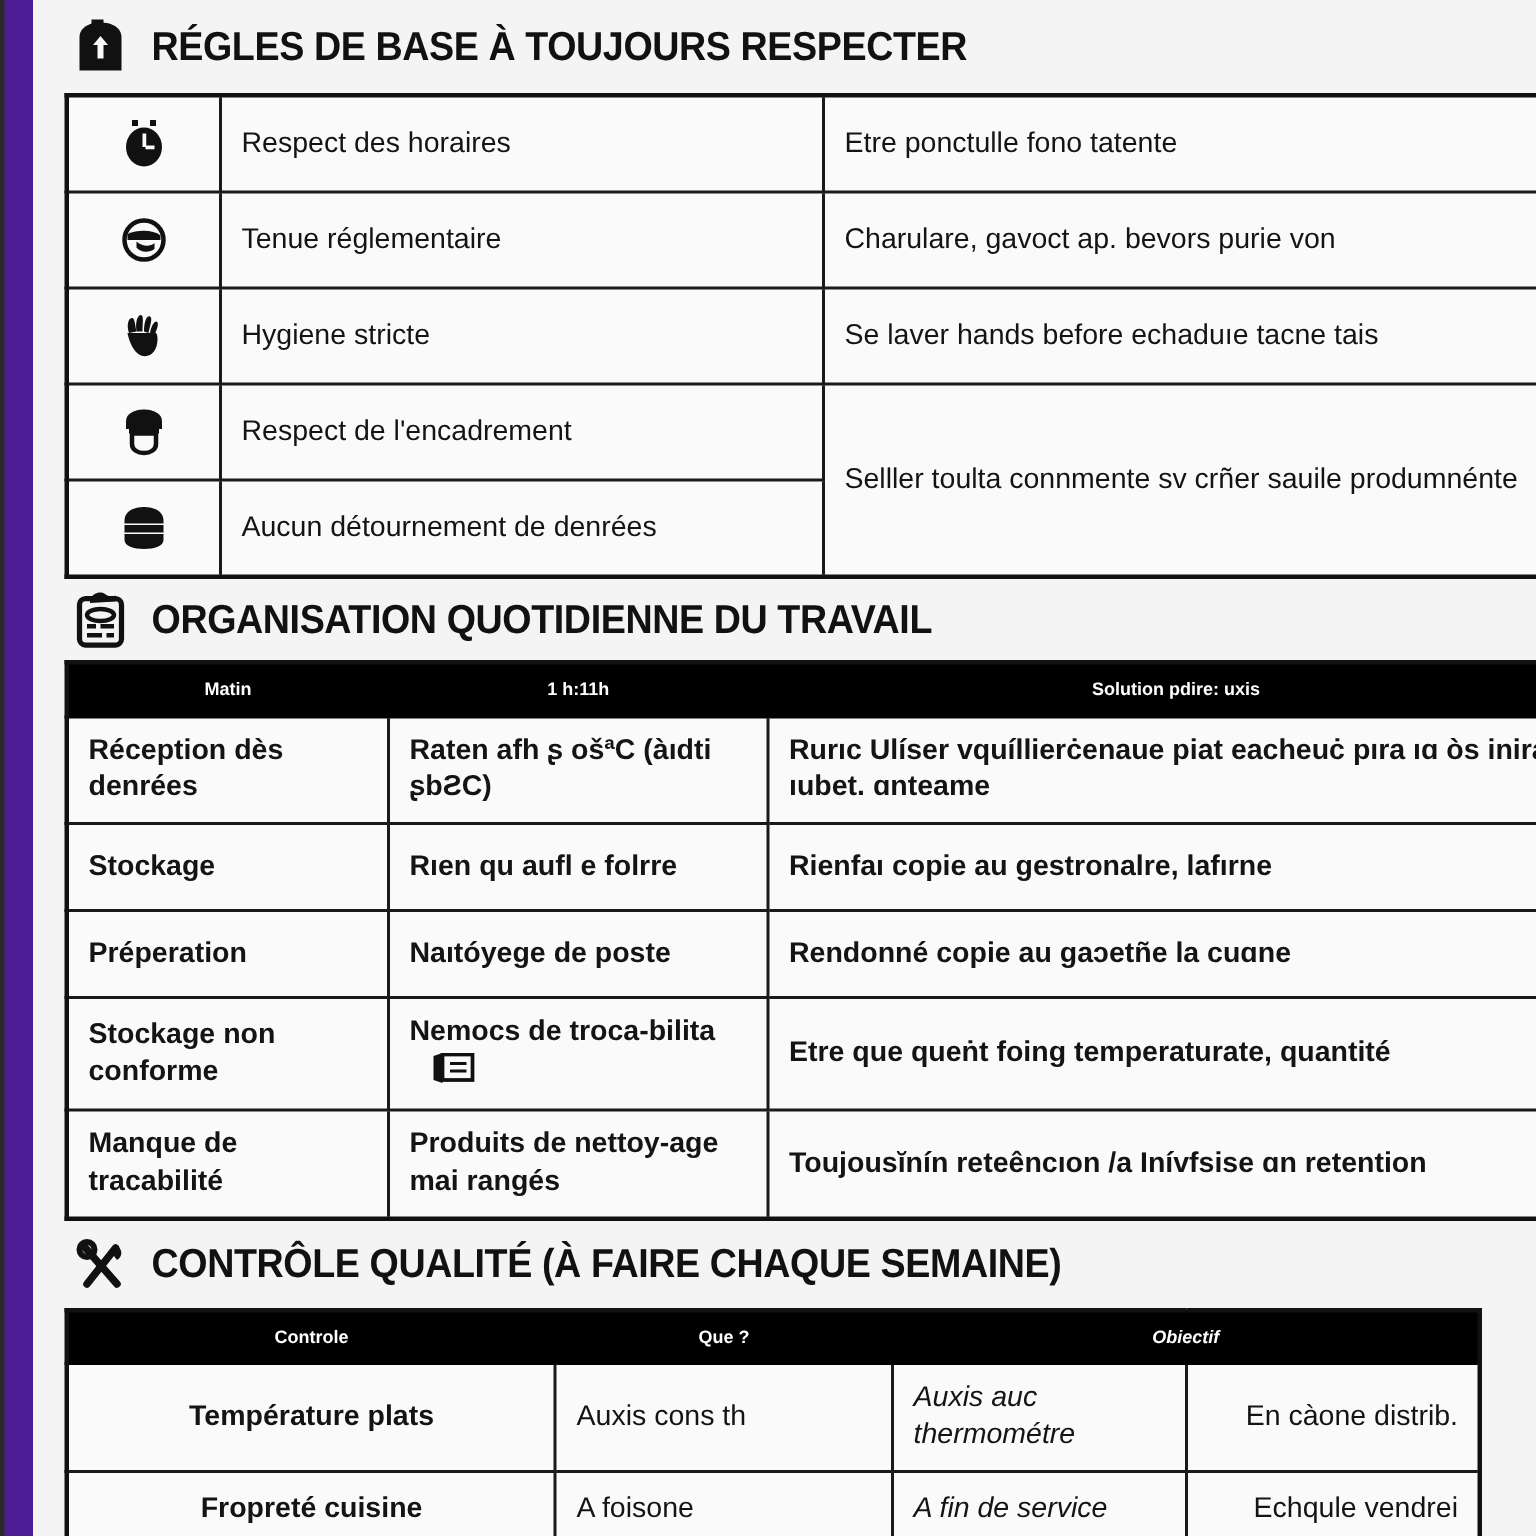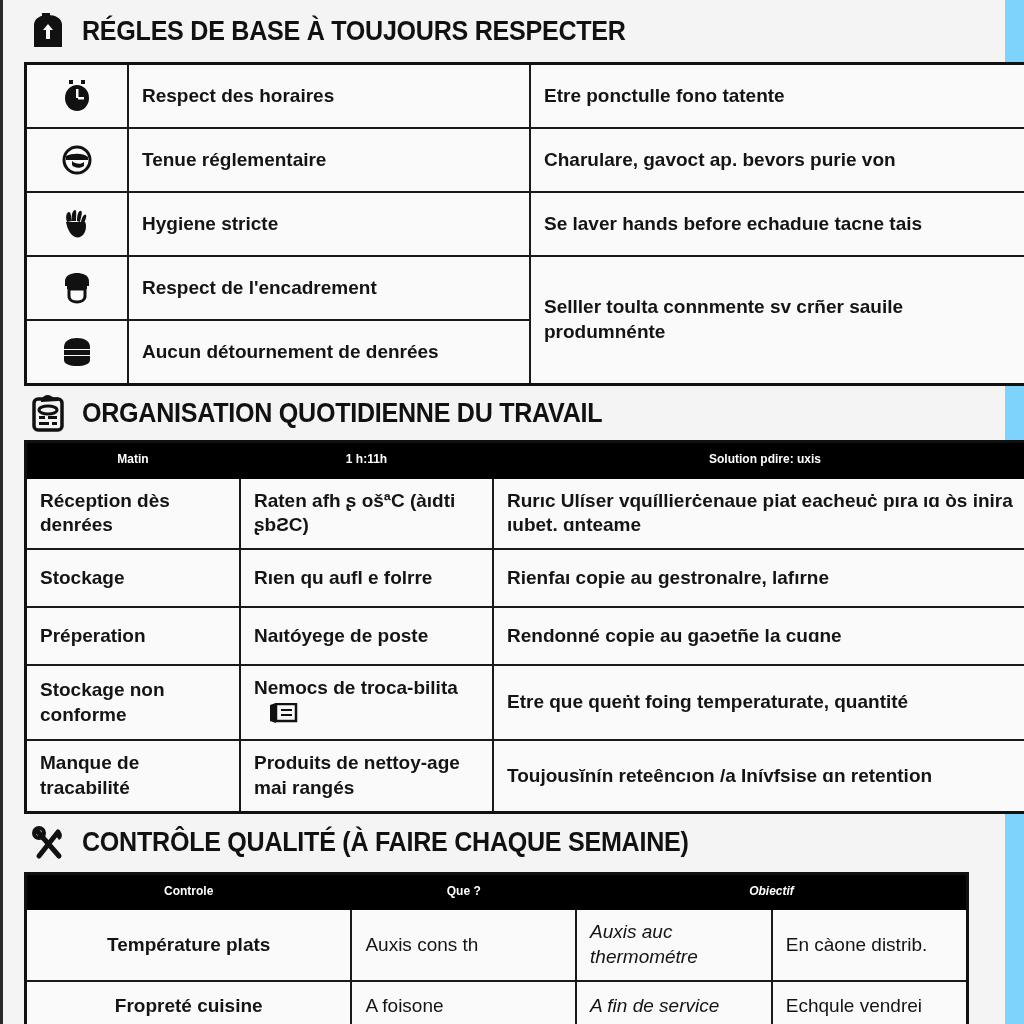--- a/index.html
+++ b/index.html
@@ -10,23 +10,24 @@
     width: 1024px;
     height: 1024px;
     background: #f2f2f2;
     font-family: "Liberation Sans", sans-serif;
     overflow: hidden;
   }
   .page {
     position: relative;
     width: 1024px;
     height: 1024px;
-    background: #7dd3fc;
+    background: #4c1d95;
     box-sizing: border-box;
     border-left: 3px solid #2a2a2a;
+    padding-left: 19px;
   }
   .inner {
     position: relative;
     width: 1002px;
     height: 1024px;
     background: #f4f4f4;
     box-sizing: border-box;
     padding: 0 36px 0 21px;
   }
 
@@ -85,21 +86,21 @@
     font-weight: bold;
     text-align: center;
     font-size: 12px;
     padding: 9px 10px;
     border-color: #000;
   }
   thead th.sep { border-left: 2px solid #0f766e; }
 
   
   .t1 { border: 3px solid #111; }
-  .t1 td { height: 42px; font-weight: bold; }
+  .t1 td { height: 42px; }
   .t1 .c-icon { width: 100px; text-align: center; padding: 6px 0; }
   .t1 .c-rule { width: 374px; }
   .t1 .c-desc { width: 471px; }
   .cell-icon {
     display: flex;
     align-items: center;
     justify-content: center;
     height: 38px;
   }
 
@@ -108,21 +109,21 @@
   .t2 .c1 { width: 192px; font-weight: bold; }
   .t2 .c2 { width: 231px; }
   .t2 .c3 { width: 522px; }
   .t2 td { height: 36px; font-weight: bold; }
 
   
   .t3 { border: 3px solid #111; }
   .t3 .c1 { width: 256px; font-weight: bold; text-align: center; }
   .t3 .c2 { width: 170px; }
   .t3 .c3 { width: 312px; font-style: italic; }
-  .t3 .c4 { width: 207px; }
+  .t3 .c4 { width: 207px; text-align: right; }
   .t3 td { height: 30px; }
 
   .inline-icon {
     display: inline-block;
     vertical-align: -4px;
     margin-left: 14px;
   }
 </style>
 </head>
 <body>

